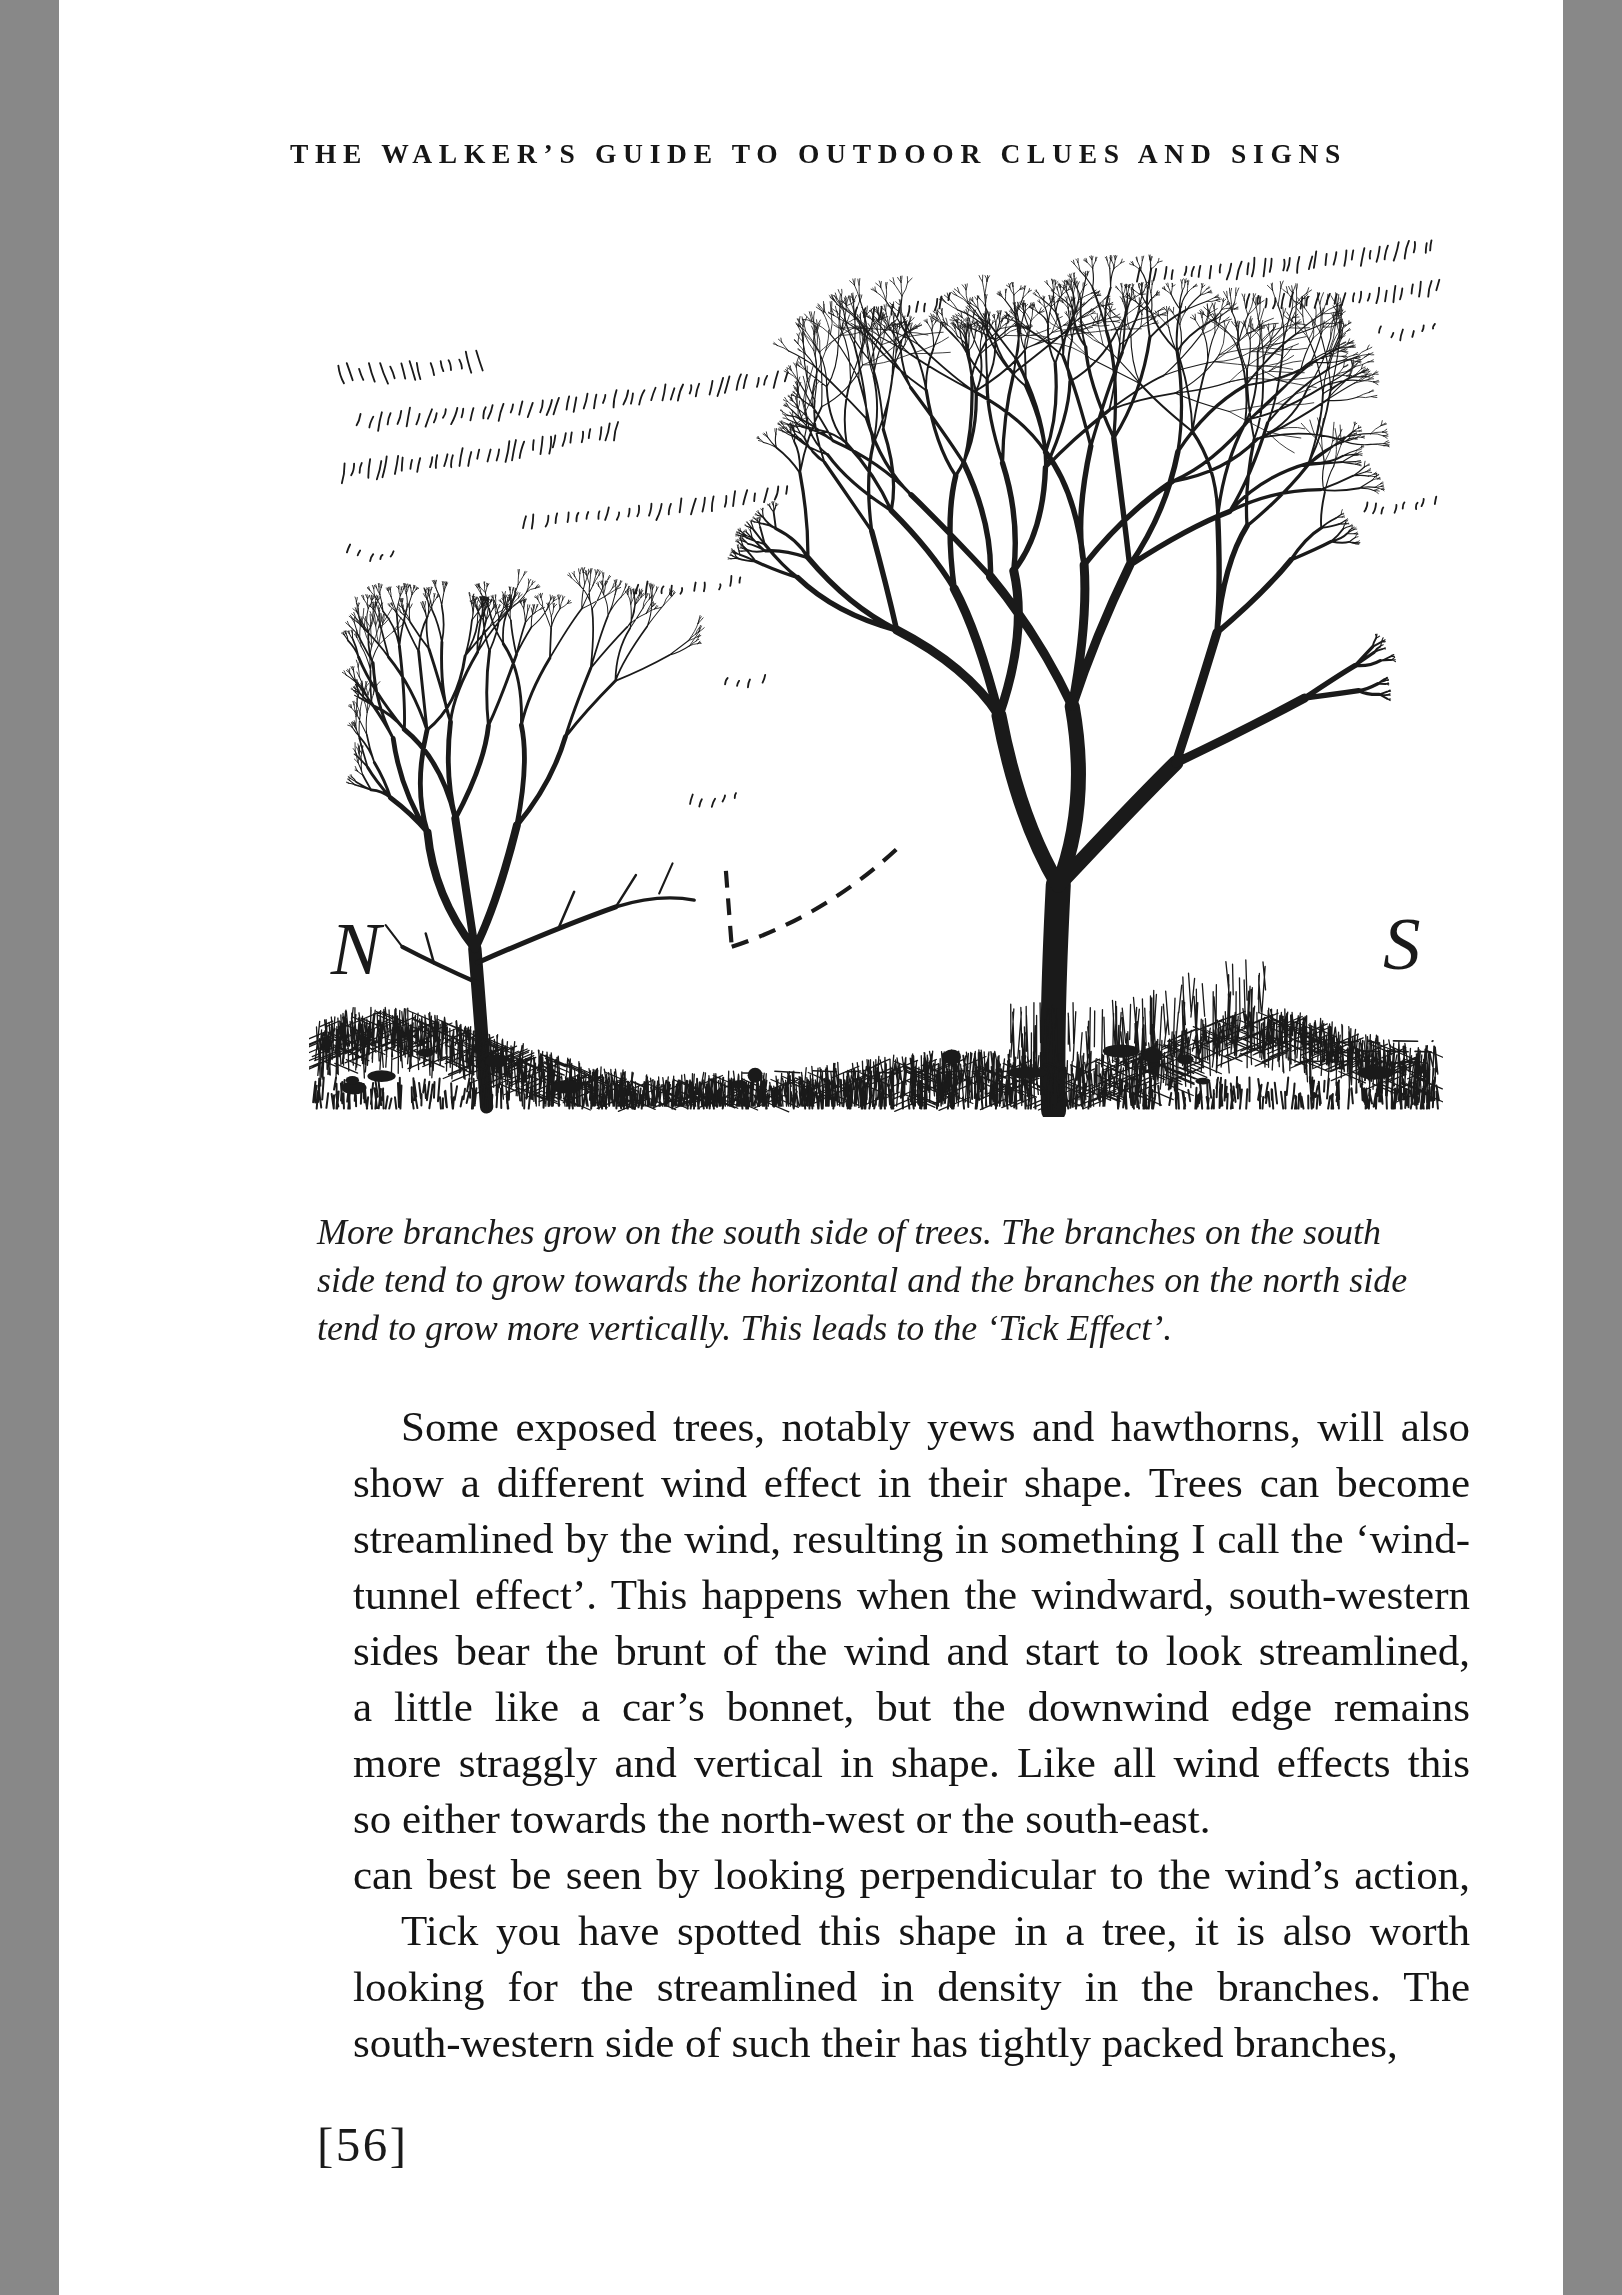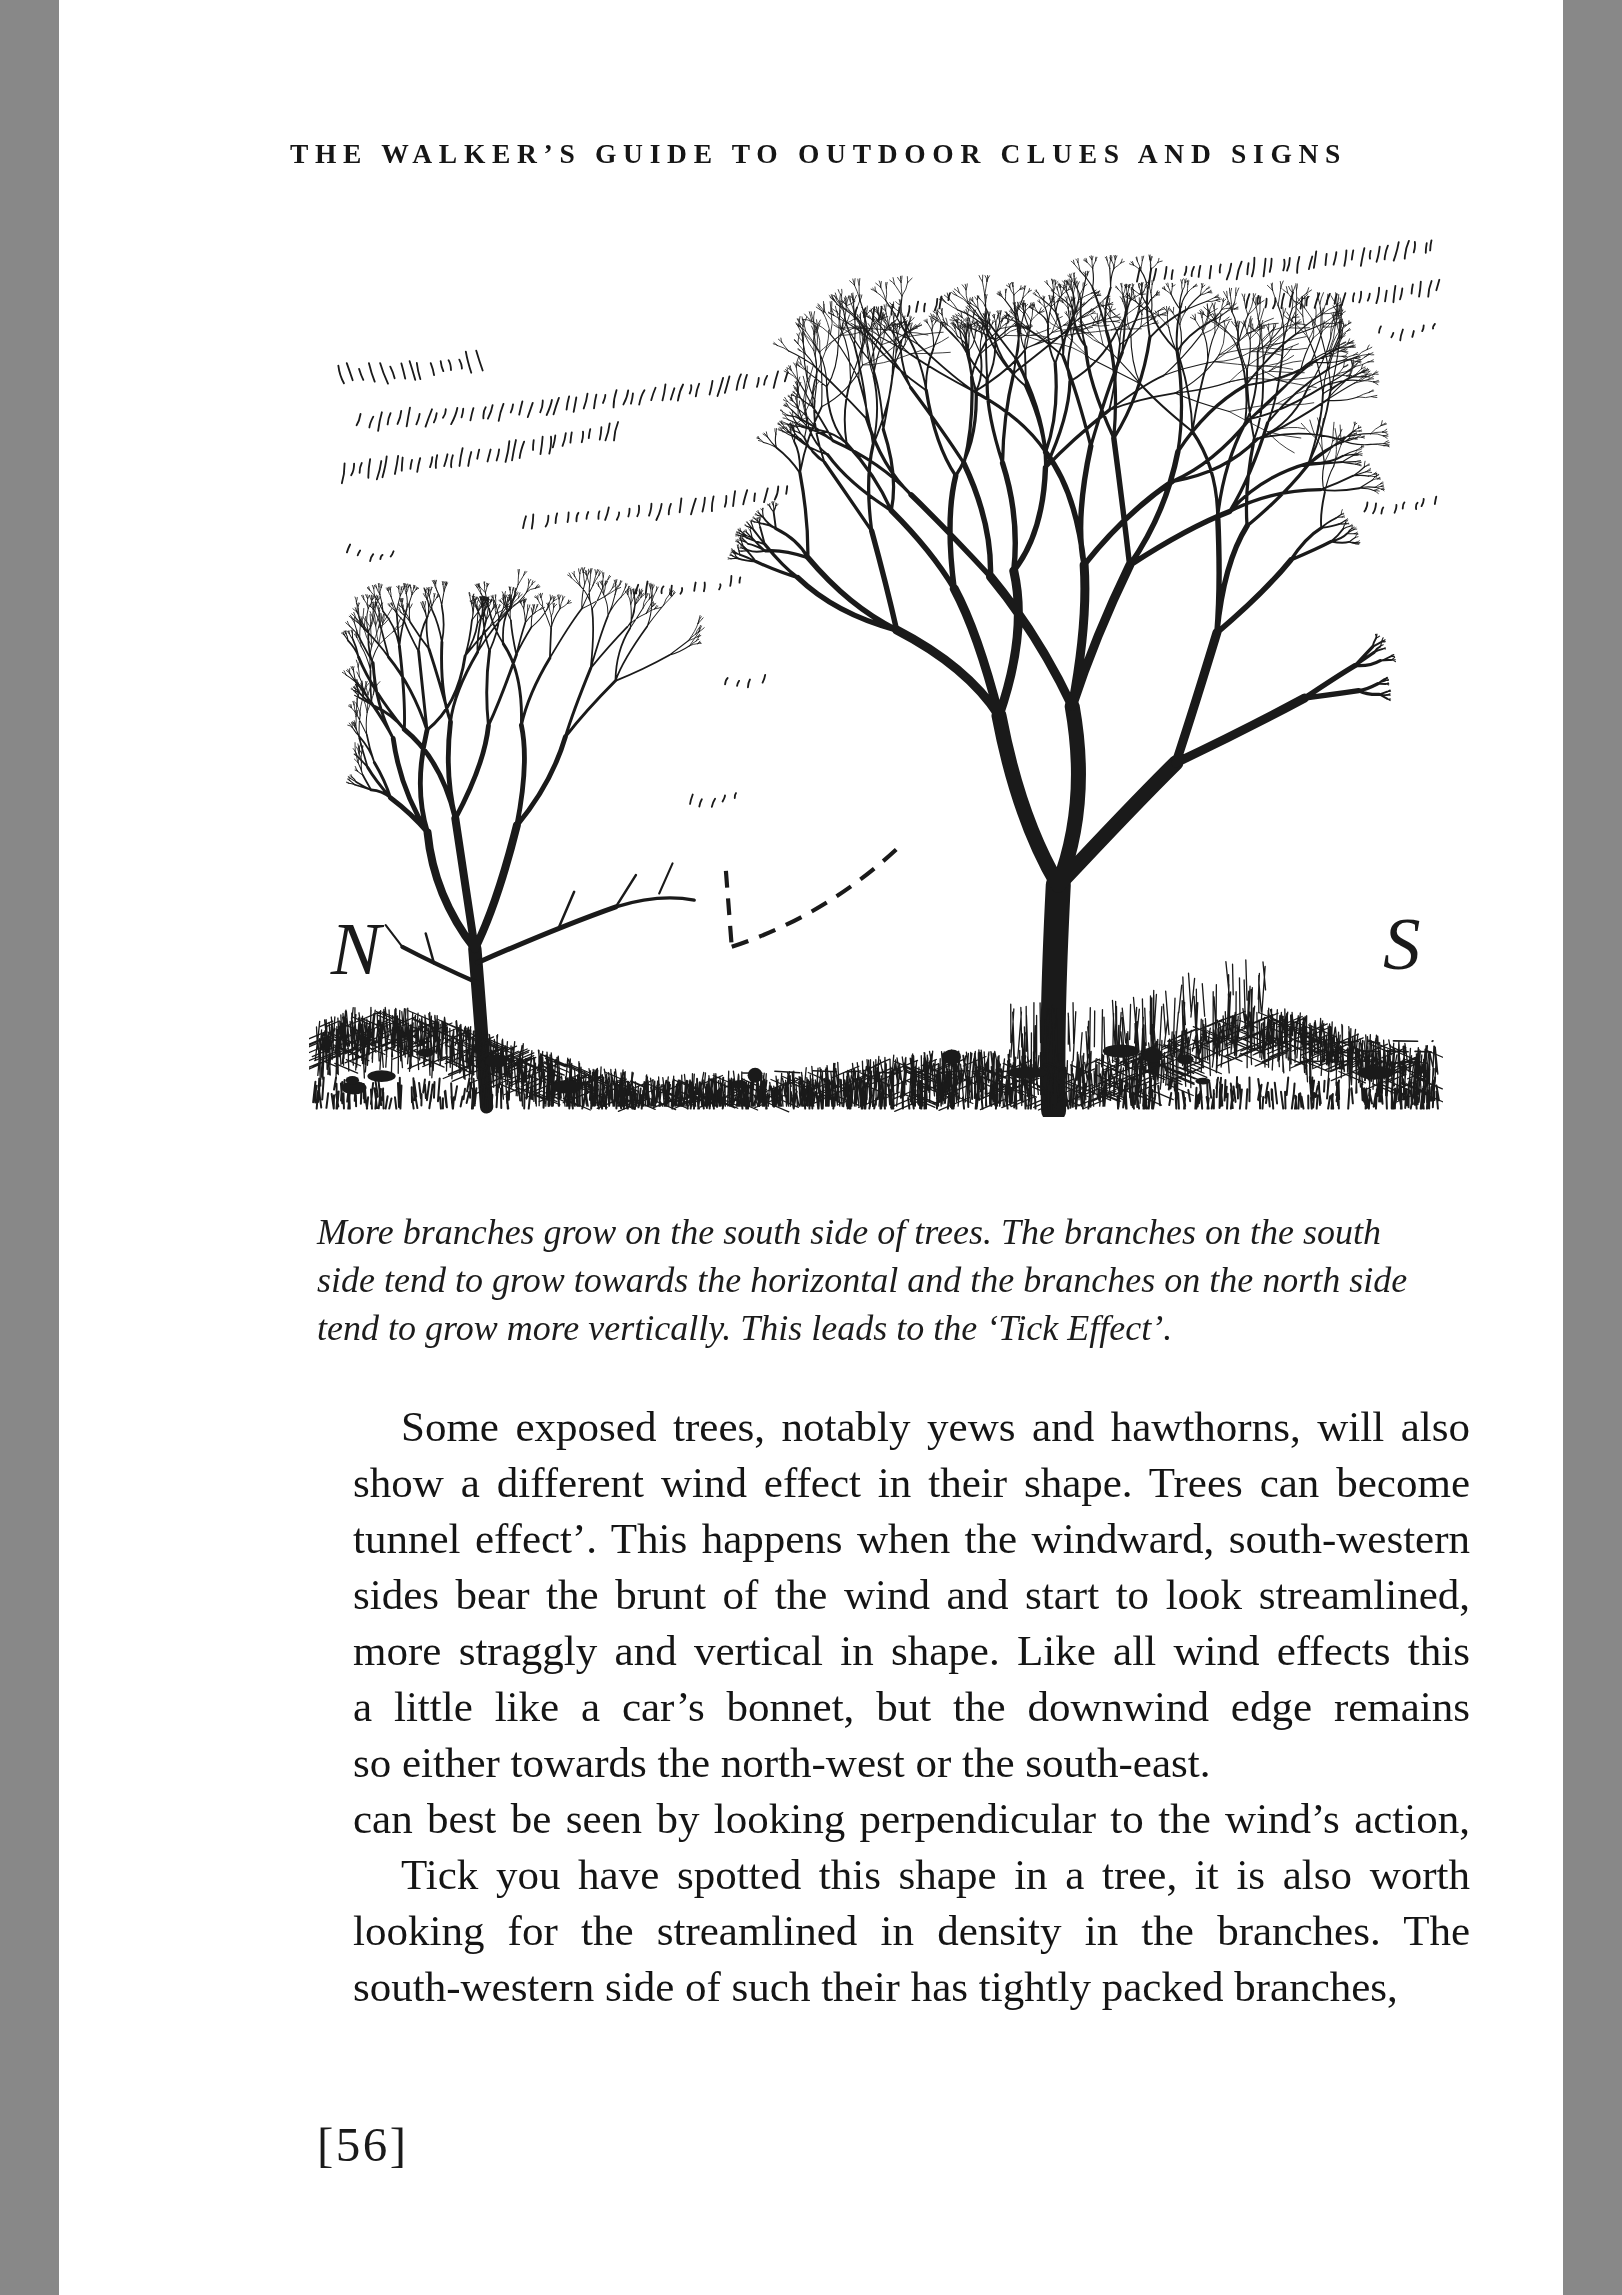--- a/index.html
+++ b/index.html
@@ -95,24 +95,25 @@
   <div class="caption">
     <div class="cap-line">More branches grow on the south side of trees. The branches on the south</div>
     <div class="cap-line">side tend to grow towards the horizontal and the branches on the north side</div>
     <div class="cap-line">tend to grow more vertically. This leads to the ‘Tick Effect’.</div>
   </div>
 
   <div class="body-text">
     <div>
       <div class="line ind">Some exposed trees, notably yews and hawthorns, will also</div>
       <div class="line">show a different wind effect in their shape. Trees can become</div>
+      <div class="line">streamlined by the wind, resulting in something I call the ‘wind-</div>
       <div class="line">tunnel effect’. This happens when the windward, south-western</div>
       <div class="line">sides bear the brunt of the wind and start to look streamlined,</div>
+      <div class="line">a little like a car’s bonnet, but the downwind edge remains</div>
       <div class="line">more straggly and vertical in shape. Like all wind effects this</div>
-      <div class="line">a little like a car’s bonnet, but the downwind edge remains</div>
       <div class="line last">so either towards the north-west or the south-east.</div>
       <div class="line">can best be seen by looking perpendicular to the wind’s action,</div>
     </div>
     <div>
       <div class="line ind">Tick you have spotted this shape in a tree, it is also worth</div>
       <div class="line">looking for the streamlined in density in the branches. The</div>
       <div class="line last">south-western side of such their has tightly packed branches,</div>
     </div>
   </div>
 

